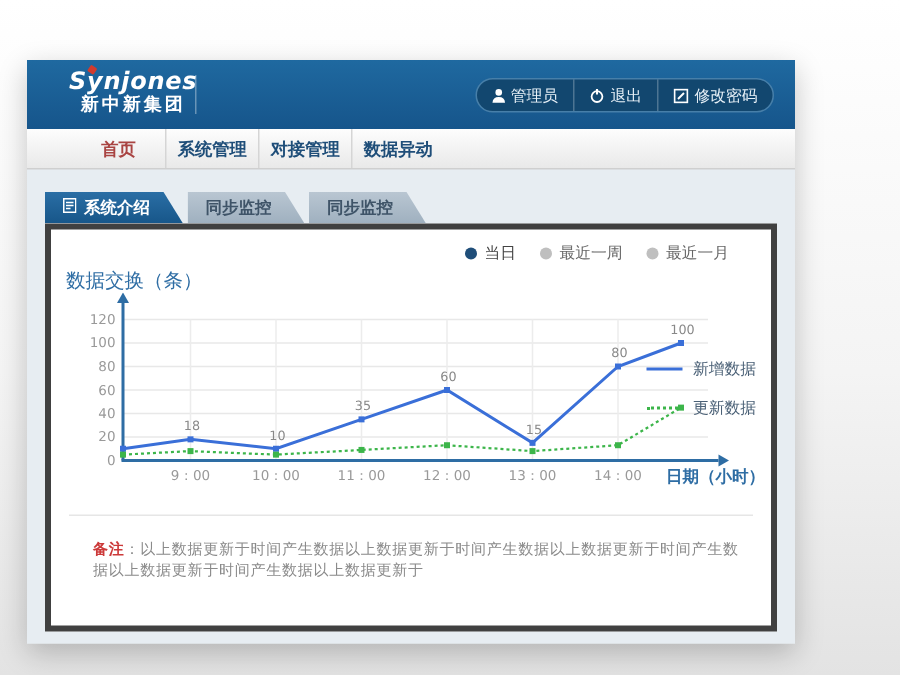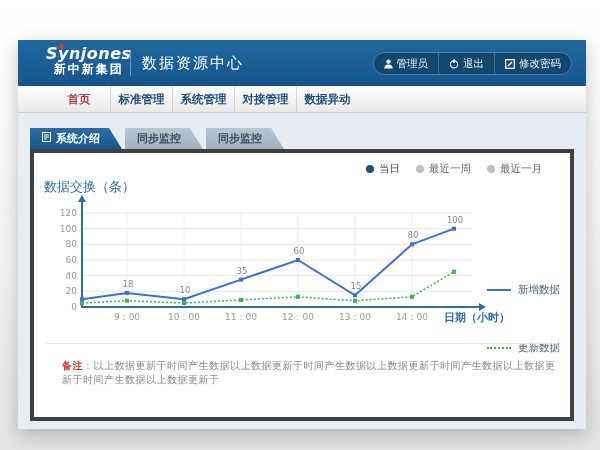--- a/index.html
+++ b/index.html
@@ -3,21 +3,21 @@
 <meta charset="utf-8">
 <style>
   * { margin:0; padding:0; box-sizing:border-box; }
   html,body { width:600px; height:450px; overflow:hidden; }
   body {
     font-family:"DejaVu Sans","Liberation Sans",sans-serif;
     background:linear-gradient(#ffffff 0%, #f4f4f4 55%, #e3e3e3 100%);
     position:relative;
   }
   .window {
-    position:absolute; left:18px; top:40px; width:568px; height:389px;
+    position:absolute; left:18px; top:40px; width:512px; height:389px;
     background:#e7edf2; box-shadow:0 6px 18px rgba(0,0,0,0.22);
   }
   
   .header {
     height:46px; background:linear-gradient(#1f69a0,#16558b);
     position:relative; color:#fff;
   }
   .logo { position:absolute; left:28px; top:6px; text-align:center; line-height:1.05; }
   .logo-en { font-size:16px; font-weight:bold; font-style:italic; letter-spacing:0.5px; position:relative; }
   .logo-accent { position:absolute; top:-2px; left:13px; width:5px; height:5px; background:#d23b2e; border-radius:1px; transform:rotate(35deg); }
@@ -60,21 +60,21 @@
   
   .radio-row { position:absolute; top:9px; right:28px; display:flex; gap:16px; font-size:10.5px; color:#666; }
   .radio { display:flex; align-items:center; gap:5px; cursor:pointer; }
   .dot { width:8px; height:8px; border-radius:50%; background:#bfbfbf; }
   .radio.selected .dot { background:#1f4e79; }
   .radio.selected { color:#444; }
   
   .y-title { position:absolute; top:25px; left:10px; font-size:13px; font-weight:normal; color:#2e6da4; }
   #chart-svg { position:absolute; top:42px; left:8px; }
   .side-legend { position:absolute; right:10px; top:86px; font-size:10.5px; color:#4a6076; }
-  .legend-entry { display:flex; align-items:center; gap:7px; margin-bottom:12px;margin-top:44px; }
+  .legend-entry { display:flex; align-items:center; gap:7px; margin-bottom:12px; }
   .legend-line { width:24px; border-top:2px solid #3a6fd8; }
   .legend-line.dotted { border-top:2px dotted #3cb54a; }
   
   .divider { position:absolute; left:12px; right:12px; top:190px; border-top:1px solid #e6e6e6; }
   .note { position:absolute; left:28px; right:14px; top:206px; font-size:10px; color:#8a8a8a; letter-spacing:0.5px; }
   .note-label { color:#cc3a3a; font-weight:bold; }
 </style>
 </head>
 <body>
 
@@ -82,21 +82,20 @@
 
   <div class="header">
     <div class="logo">
       <div class="logo-en">
         <span class="logo-accent"></span>
         <span>Synjones</span>
       </div>
       <div class="logo-cn">新中新集团</div>
     </div>
     <div class="logo-sep"></div>
-    <div class="app-title">数据资源中心</div>
 
     <div class="user-pill">
       <div class="pill-item">
         <span>
           <svg width="9" height="10" viewBox="0 0 9 10">
               <circle cx="4.5" cy="2.6" r="2.2" fill="#fff"></circle>
               <path d="M0.3 9.5 Q0.5 5.6 4.5 5.6 Q8.5 5.6 8.7 9.5 Z" fill="#fff"></path>
             </svg>
         </span>
         <span>管理员</span>
@@ -117,21 +116,20 @@
               <path d="M3 7 L7 3" stroke="#fff" stroke-width="1.3"></path>
             </svg>
         </span>
         <span>修改密码</span>
       </div>
     </div>
   </div>
 
   <div class="nav">
     <div class="nav-item active">首页</div>
-    <div class="nav-item">标准管理</div>
     <div class="nav-item">系统管理</div>
     <div class="nav-item">对接管理</div>
     <div class="nav-item">数据异动</div>
   </div>
 
   <div class="content">
     <div class="tabs">
       <div class="tab active">
         <span>
           <svg width="9" height="10" viewBox="0 0 9 10">

